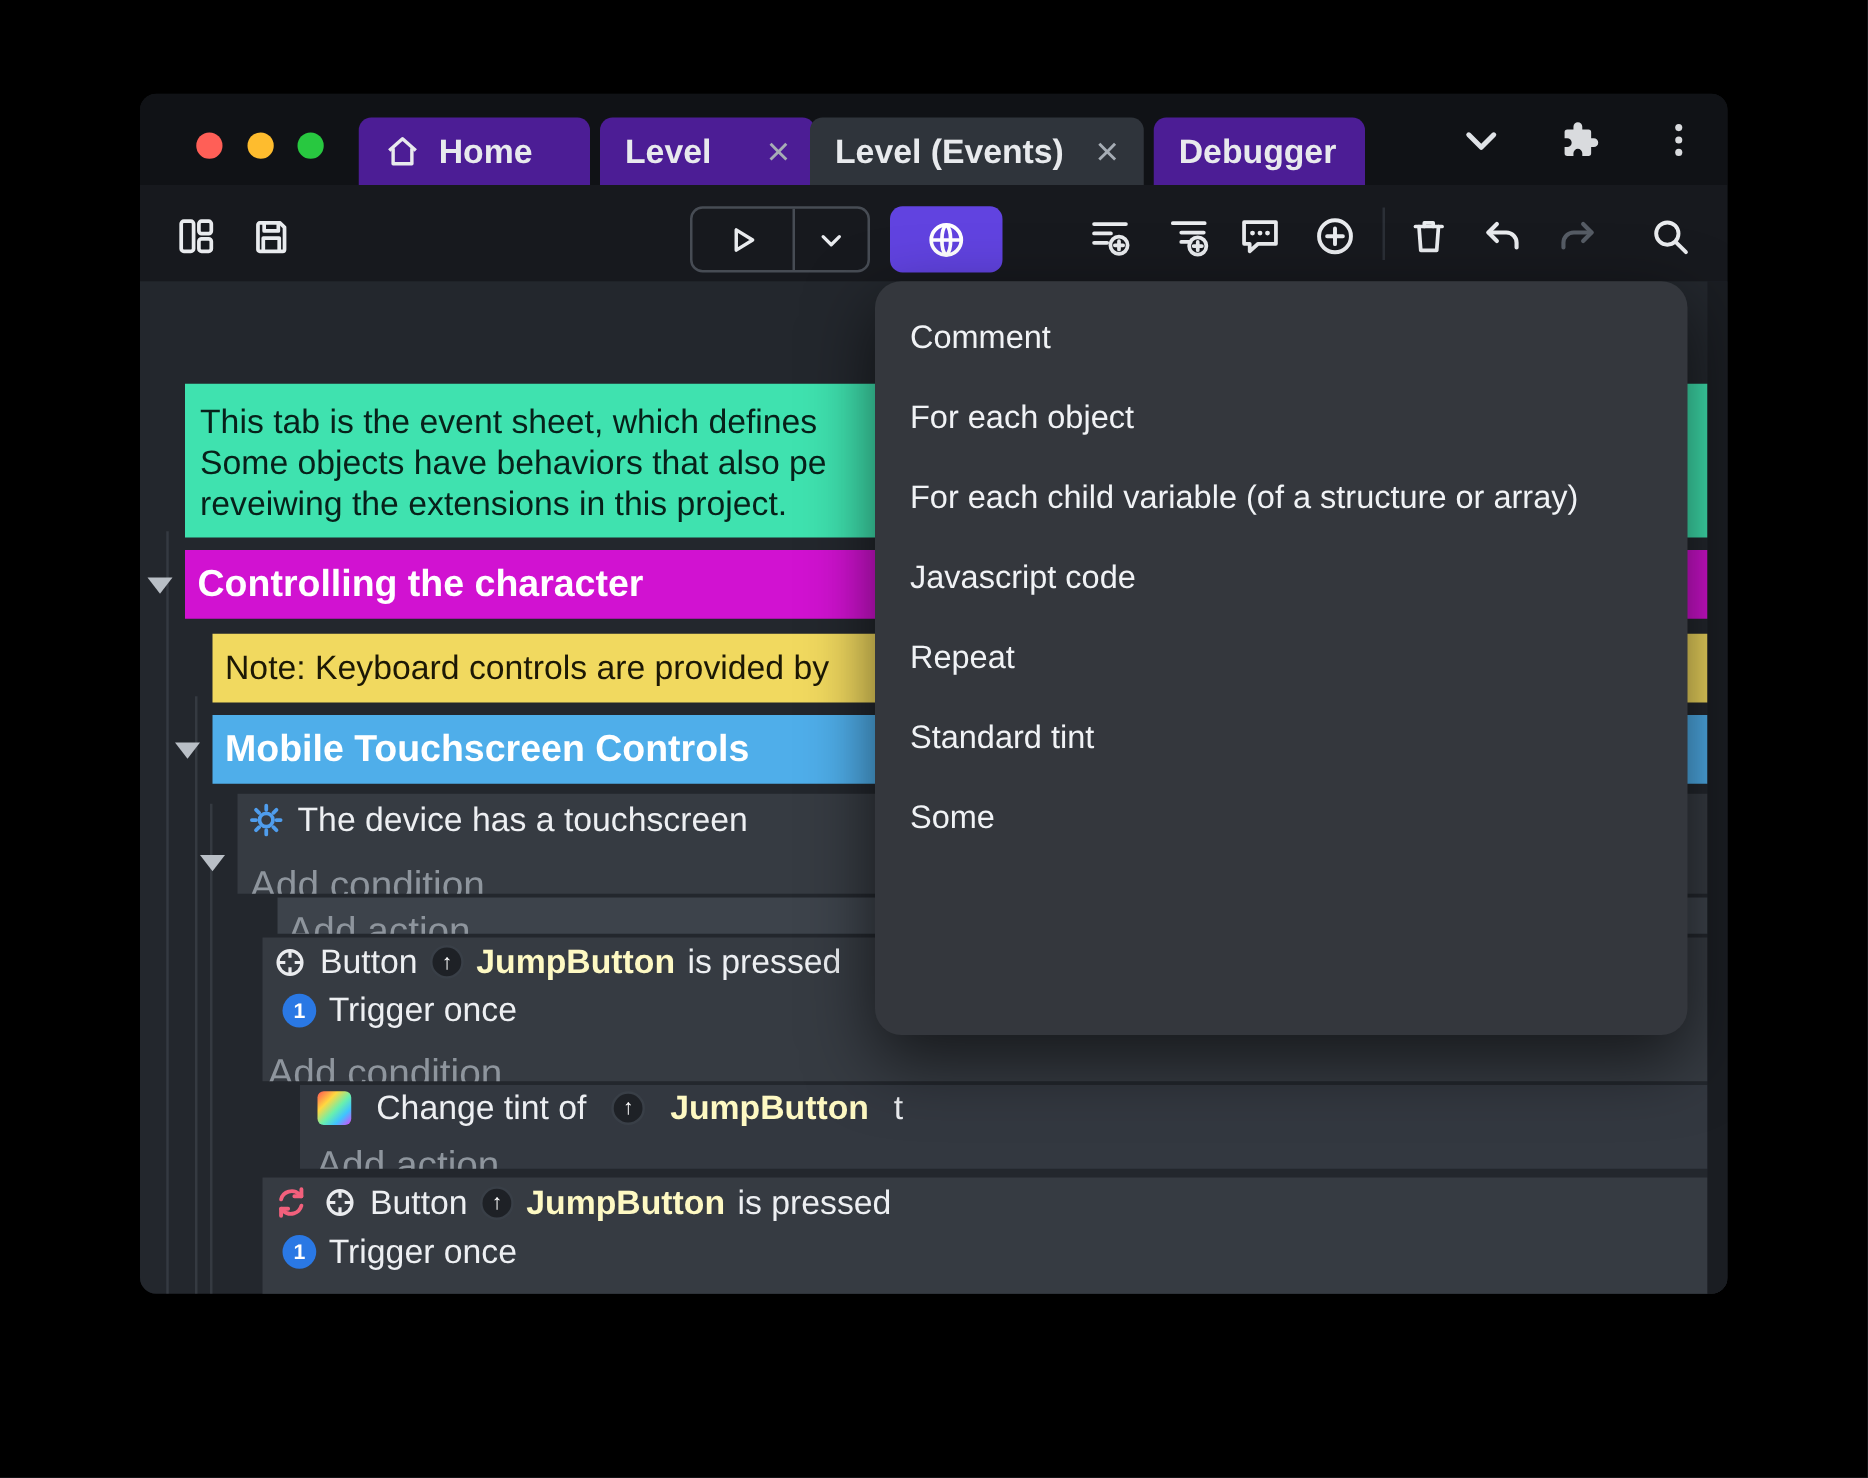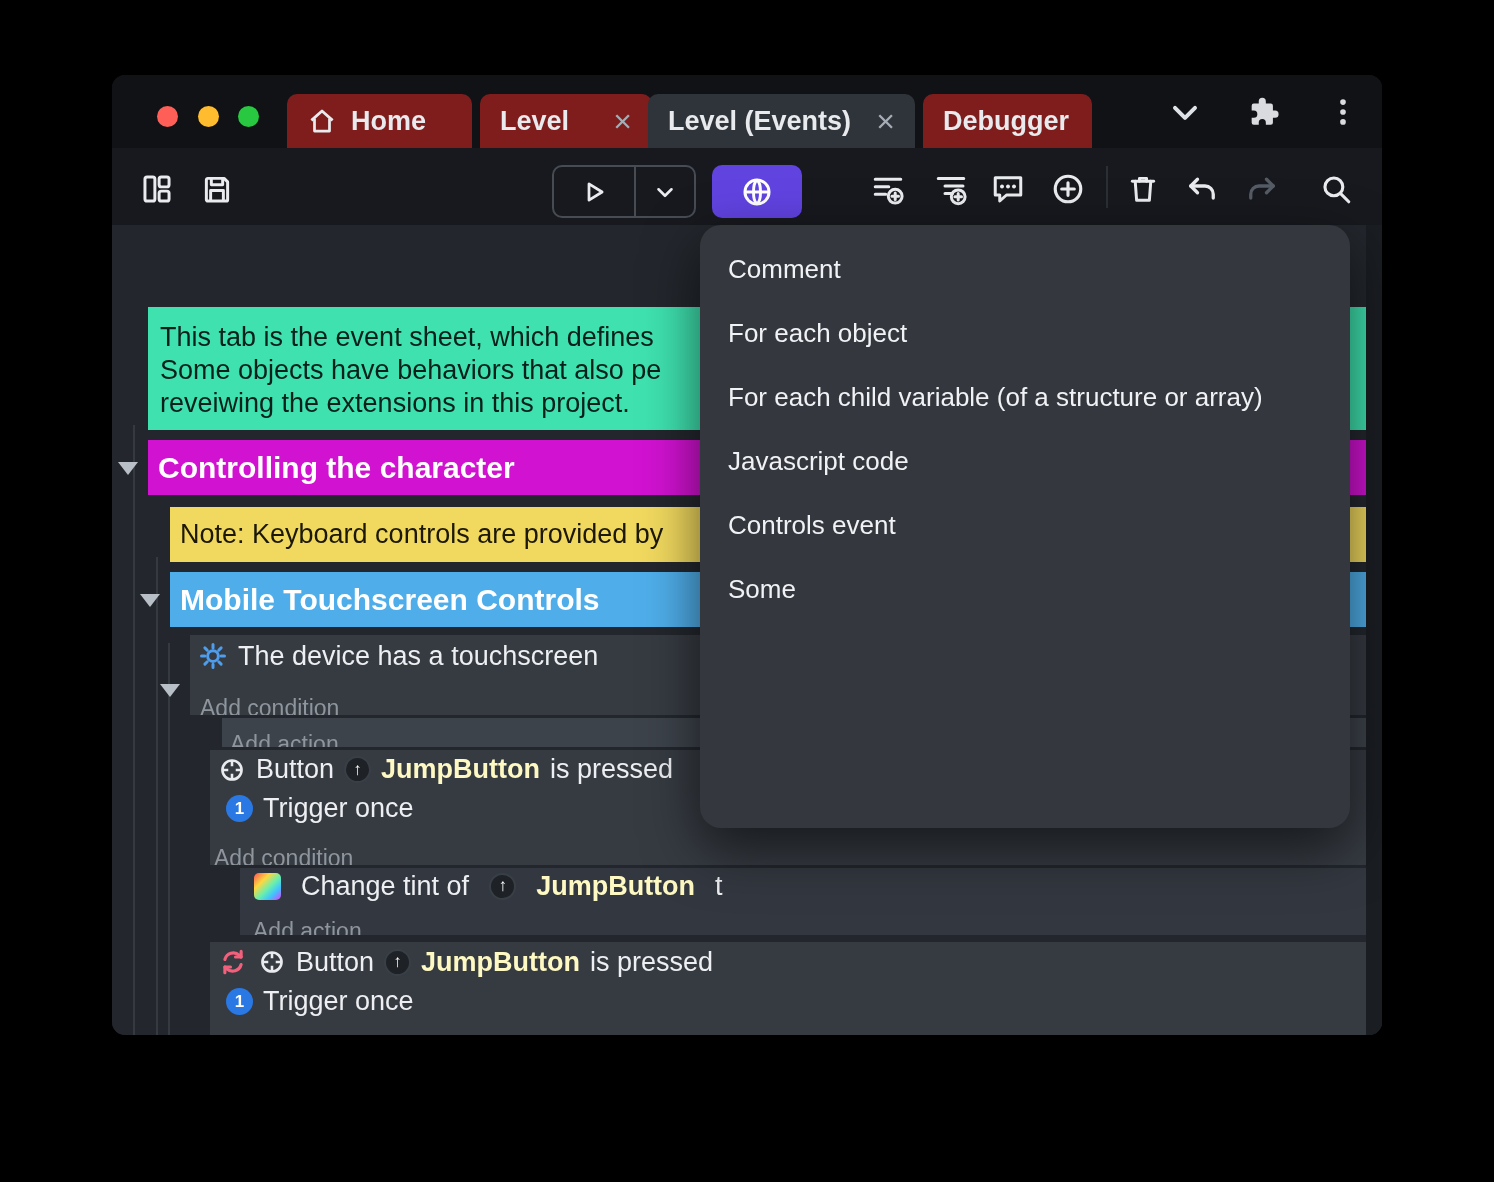--- a/index.html
+++ b/index.html
@@ -14,21 +14,21 @@
     box-shadow:0 30px 90px rgba(0,0,0,.85);
   }
   
   .titlebar{position:absolute;top:0;left:0;right:0;height:73px;background:#101216;}
   .light{position:absolute;top:31px;width:21px;height:21px;border-radius:50%;}
   .light.red{left:45px;background:#ff5f57;}
   .light.yellow{left:86px;background:#febc2e;}
   .light.green{left:126px;background:#28c840;}
   .tab{
     position:absolute;bottom:0;height:54px;border-radius:10px 10px 0 0;
-    background:#7f1d1d;color:#e8eaed;display:flex;align-items:center;
+    background:#4c1d95;color:#e8eaed;display:flex;align-items:center;
     padding:0 20px;box-sizing:border-box;font-size:27px;font-weight:600;gap:14px;
     cursor:default;
   }
   .tab.active{background:#2f343b;}
   .tab .close{margin-left:auto;color:#a6adb5;font-size:32px;font-weight:400;line-height:1;}
   .tb-right{position:absolute;top:0;height:73px;display:flex;align-items:center;}
   
   .toolbar{position:absolute;top:73px;left:0;right:0;height:77px;background:#17191e;}
   .ticon{position:absolute;top:23px;width:36px;height:36px;display:flex;align-items:center;justify-content:center;}
   .playbtn{
@@ -43,21 +43,21 @@
   }
   .tsep{position:absolute;left:994px;top:18px;width:2px;height:42px;background:#2b2f36;}
   
   .sheet{position:absolute;top:150px;left:0;right:0;bottom:0;background:#23272d;}
   .guide{position:absolute;width:2px;background:#353a41;}
   .caret{position:absolute;width:0;height:0;border-left:10px solid transparent;border-right:10px solid transparent;border-top:13px solid #b9bfc6;}
   .row{position:absolute;right:16px;box-sizing:border-box;overflow:hidden;}
   .line{display:flex;align-items:center;white-space:nowrap;column-gap:10px;}
   .evt-text{color:#edeff2;font-size:27px;}
   .obj{color:#fef9c3;font-weight:700;}
-  .link-text{color:#8e959d;font-size:23px;margin-top:24px;}
+  .link-text{color:#8e959d;font-size:31px;margin-top:24px;}
   .comment-block{background:#3fe2af;color:#07211a;font-size:27px;}
   .comment-block .cline{padding-left:12px;line-height:33px;}
   .group-magenta{background:#d112d1;}
   .group-blue{background:#4faeea;}
   .group-row{display:flex;align-items:center;color:#ffffff;font-size:30px;font-weight:700;padding-left:10px;}
   .note-row{background:#f1d95f;display:flex;align-items:center;color:#1c1805;font-size:27px;padding-left:10px;}
   .cond-block{background:#363b42;}
   .act-block{background:#333840;}
   .addact-strip{background:#3d434b;}
   .objicon{
@@ -396,17 +396,18 @@
     </div>
 
     <div class="scroll-track"></div>
   </div>
 
   <div class="context-menu">
     <div class="menu-item">Comment</div>
     <div class="menu-item">For each object</div>
     <div class="menu-item">For each child variable (of a structure or array)</div>
     <div class="menu-item">Javascript code</div>
-    <div class="menu-item">Controls event</div>
+    <div class="menu-item">Repeat</div>
+    <div class="menu-item">Standard tint</div>
     <div class="menu-item">Some</div>
   </div>
 
 </div>
 
 </body></html>

